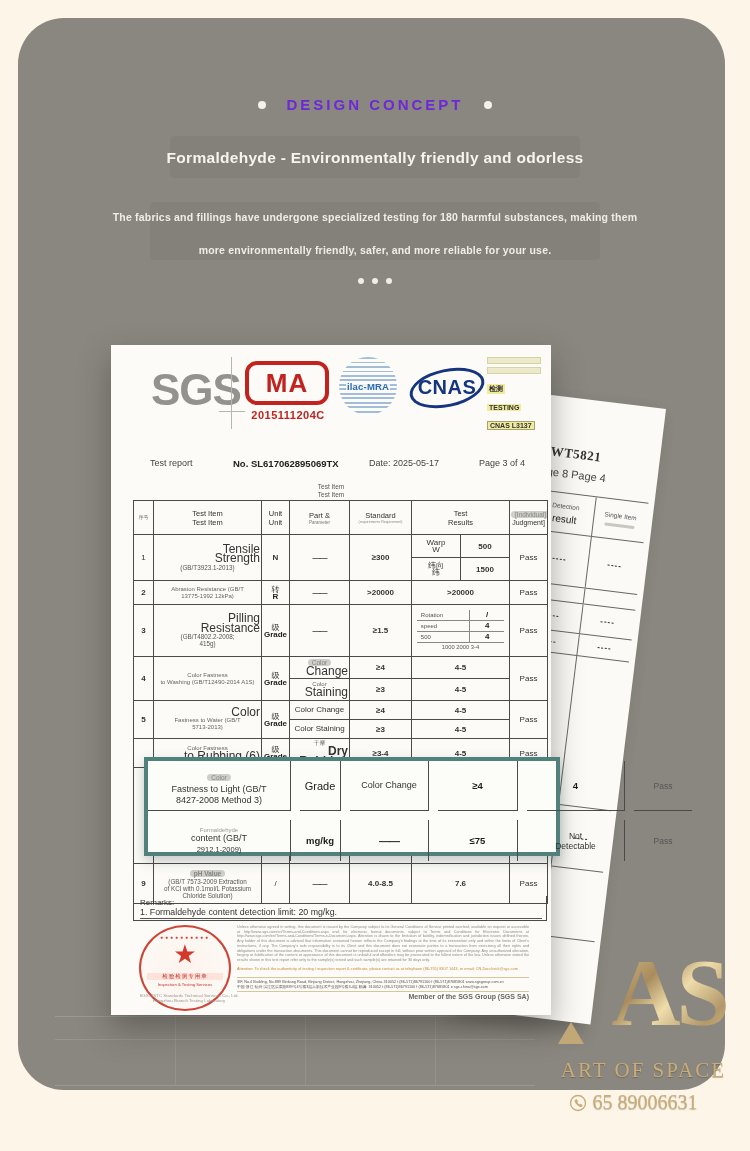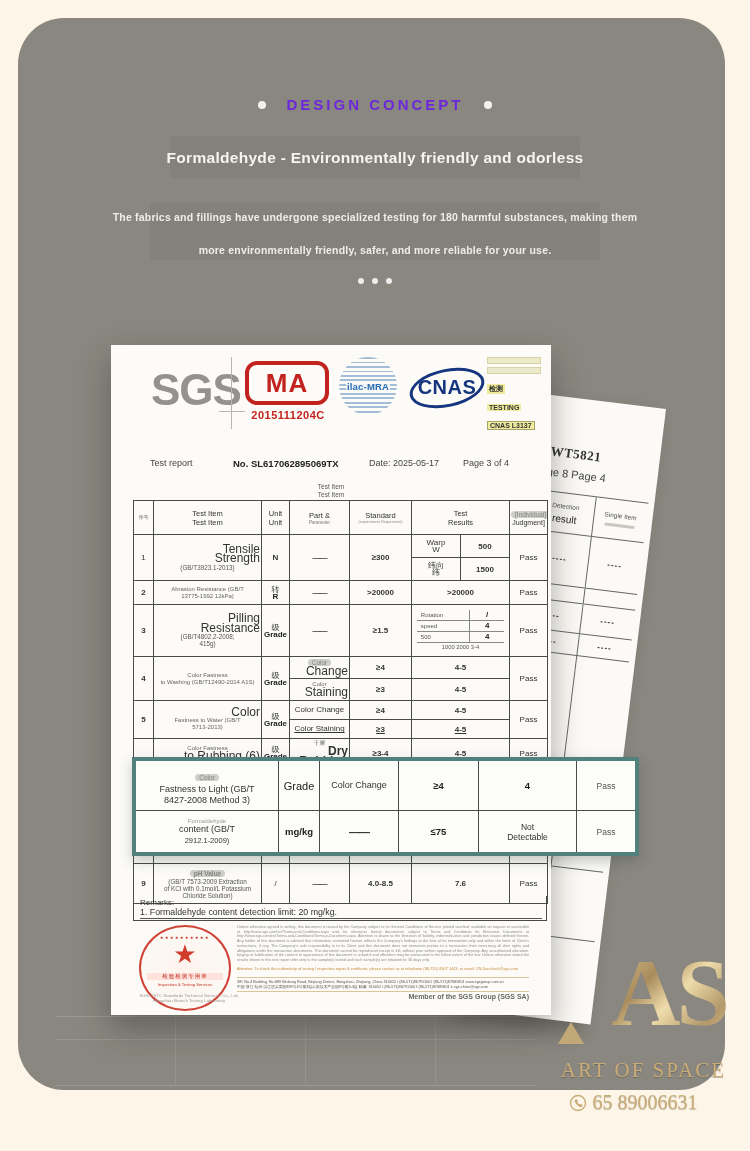--- a/index.html
+++ b/index.html
@@ -71,21 +71,21 @@
               font-weight:900;color:#15357f;letter-spacing:.5px;background:transparent;}
   .accred{position:absolute;left:376px;top:12px;width:54px;}
   .accred .bar{height:7px;background:#edeacb;border:1px solid #d8d3a5;margin-bottom:3px;}
   .accred .tag{display:inline-block;background:#f1eb9e;color:#333;font-size:7px;font-weight:bold;
                padding:0 2px;margin-bottom:2px;}
   .accred .boxed{border:1px solid #a8a36e;}
   .info-row{position:absolute;top:113px;left:0;width:440px;font-size:9px;color:#444;}
   .info-row .i1{position:absolute;left:39px;}
   .info-row .i2{position:absolute;left:122px;font-weight:bold;color:#222;font-size:9.5px;}
   .info-row .i3{position:absolute;left:258px;}
-  .info-row .i4{position:absolute;left:352px;}
+  .info-row .i4{position:absolute;left:368px;}
   .caption{position:absolute;top:138px;left:0;width:440px;text-align:center;font-size:6.5px;
            line-height:7.5px;color:#555;}
 
   table.rpt{position:absolute;left:22px;top:155px;width:414px;border-collapse:collapse;
             table-layout:fixed;}
   table.rpt td{border:1px solid #4a4a4a;text-align:center;vertical-align:middle;
                padding:1px;overflow:hidden;font-size:8px;color:#333;}
   tr.hd td{font-size:7.5px;color:#333;}
   .h5{font-size:4.5px;color:#777;} .h4{font-size:3.5px;color:#888;}
   .vhead{font-size:5px;color:#666;line-height:5px;}
@@ -126,24 +126,24 @@
 
   .fineprint{position:absolute;left:126px;top:580px;width:292px;font-size:3.8px;line-height:4.7px;
              color:#8d8d8a;text-align:justify;}
   .attention{position:absolute;left:126px;top:622px;width:292px;font-size:3.9px;line-height:4.6px;
              color:#c98a3a;}
   .addr{position:absolute;left:126px;top:632px;width:292px;border-top:1px solid #d9c49e;
         border-bottom:1px solid #d9c49e;padding:1.5px 0;font-size:3.8px;line-height:5.2px;color:#555;}
   .member{position:absolute;right:22px;top:648px;font-size:7px;font-weight:bold;color:#666;}
 
   
-  .hibox{position:absolute;left:132px;top:757px;width:507px;height:99px;z-index:40;
+  .hibox{position:absolute;left:144px;top:757px;width:416px;height:99px;z-index:40;
          border:4px solid #50817c;background:#fcfcf9;
          box-shadow:0 5px 12px rgba(30,50,48,.25);display:grid;
-         grid-template-columns:143px 41px 79px 80px 98px 58px;grid-template-rows:50px 41px;}
+         grid-template-columns:143px 41px 79px 80px 98px 58px;grid-template-rows:50px 41px;gap:9px;}
   .hc{border-right:1px solid #4a4a4a;display:flex;flex-direction:column;align-items:center;
       justify-content:center;overflow:hidden;color:#333;}
   .hc.last{border-right:none;}
   .hc.rb{border-bottom:1px solid #4a4a4a;}
   .hl1{font-size:9px;line-height:11px;text-align:center;}
   .hgrade{font-size:11px;color:#222;}
   .hval{font-weight:bold;font-size:9.5px;color:#1d1d1d;}
   .hpass{font-size:8.5px;color:#555;}
   .hsm{font-size:6px;color:#999;}
 
@@ -441,21 +441,21 @@
           <div class="sm">5713-2013)</div>
             </td>
         <td rowspan="2" class="u2">
           <div>级</div>
           <b>Grade</b></td>
         <td class="it">Color Change</td>
         <td class="v">≥4</td>
         <td colspan="2" class="v">4-5</td>
         <td rowspan="2" class="pass">Pass</td>
       </tr>
-      <tr style="height:19px;text-decoration:underline;">
+      <tr style="height:19px;">
         <td class="it">Color Staining</td>
         <td class="v">≥3</td>
         <td colspan="2" class="v">4-5</td>
       </tr>
 
       <tr style="height:15px;">
         <td></td>
         <td>
           <div class="sm">Color Fastness</div>
           <div class="it">to Rubbing (6)</div>

